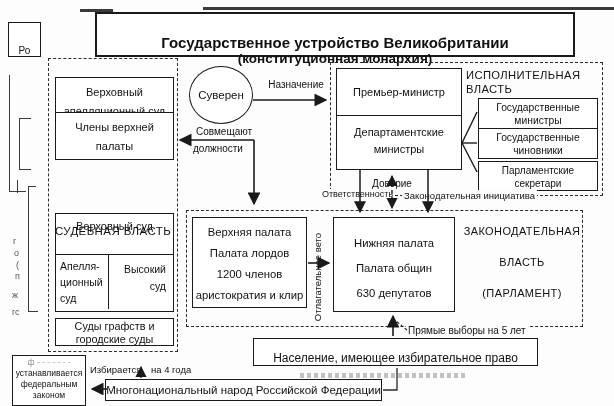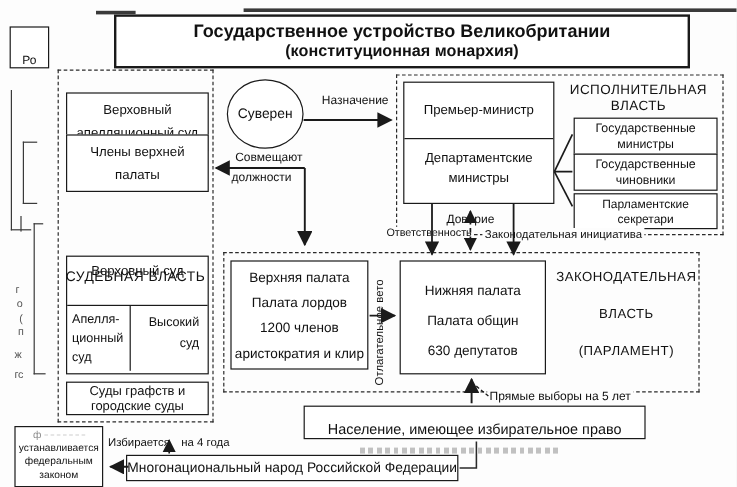--- a/index.html
+++ b/index.html
@@ -49,21 +49,21 @@
   <span class="fragletter" style="left:14px;top:248px;">о</span>
   <span class="fragletter" style="left:16px;top:260px;">(</span>
   <span class="fragletter" style="left:15px;top:271px;">п</span>
   <span class="fragletter" style="left:12px;top:290px;">ж</span>
   <span class="fragletter" style="left:12px;top:307px;">гс</span>
 
   <div class="box" style="left:8px;top:22px;width:33px;height:35px;display:flex;align-items:flex-end;justify-content:center;font-size:10px;">
     <span>Ро</span>
   </div>
 
-  <div class="box" style="left:95px;top:12px;width:480px;height:45px;border-width:2px;padding-top:4px;">
+  <div class="box" style="left:95px;top:12px;width:480px;height:45px;border-width:2px;padding-top:20px;">
     <div class="ln" style="font-size:15px;font-weight:bold;">Государственное устройство Великобритании</div>
     <div class="ln" style="font-size:13.5px;font-weight:bold;">(конституционная монархия)</div>
   </div>
 
   <div class="dashedbox" style="left:48px;top:58px;width:130px;height:294px;"></div>
 
   <div class="box" style="left:55px;top:77px;width:119px;height:49px;padding-top:5px;font-size:11px;line-height:19px;">
     <div class="ln">Верховный</div>
     <div class="ln">апелляционный суд</div>
   </div>
@@ -105,21 +105,21 @@
   <div class="box" style="left:336px;top:68px;width:126px;height:102px;padding:0;">
     <div style="height:47px;display:flex;align-items:center;justify-content:center;border-bottom:1.7px solid #1a1a1a;box-sizing:border-box;font-size:11px;">
       <span class="ln">Премьер-министр</span>
     </div>
     <div style="height:51px;padding-top:8px;font-size:11px;line-height:17px;">
       <div class="ln">Департаментские</div>
       <div class="ln">министры</div>
     </div>
   </div>
 
-  <div class="lbl seclabel" style="left:466px;top:68px;width:132px;text-align:center;font-size:11.2px;line-height:14px;">
+  <div class="lbl seclabel" style="left:466px;top:68px;width:132px;font-size:11.2px;line-height:14px;">
     <div class="ln">ИСПОЛНИТЕЛЬНАЯ</div>
     <div class="ln">ВЛАСТЬ</div>
   </div>
 
   <div class="box" style="left:478px;top:98px;width:120px;height:31px;padding-top:2px;font-size:10.3px;line-height:13px;">
     <div class="ln">Государственные</div>
     <div class="ln">министры</div>
   </div>
   <div class="box" style="left:478px;top:127.5px;width:120px;height:31px;padding-top:2px;font-size:10.3px;line-height:13px;">
     <div class="ln">Государственные</div>

